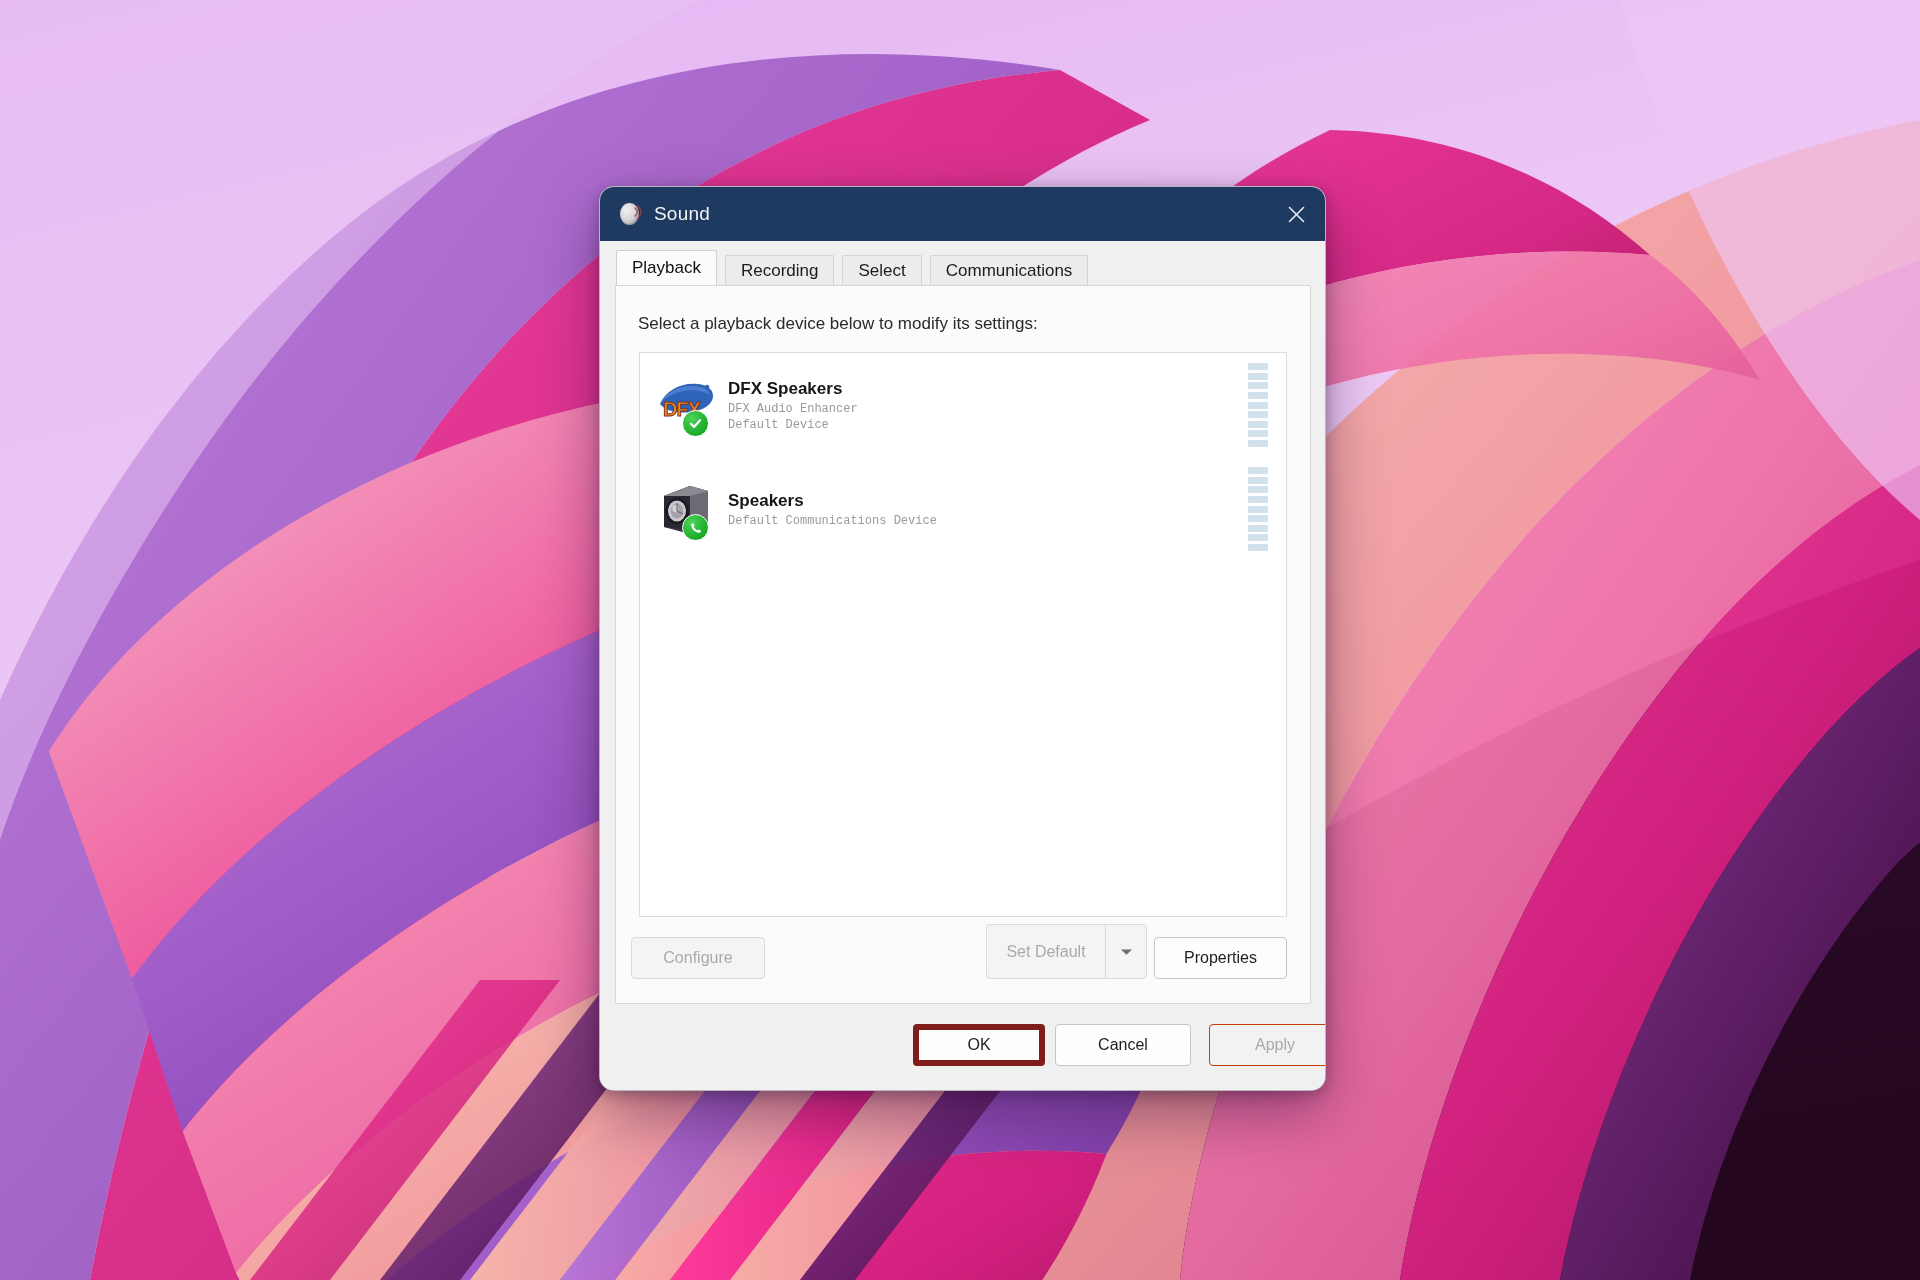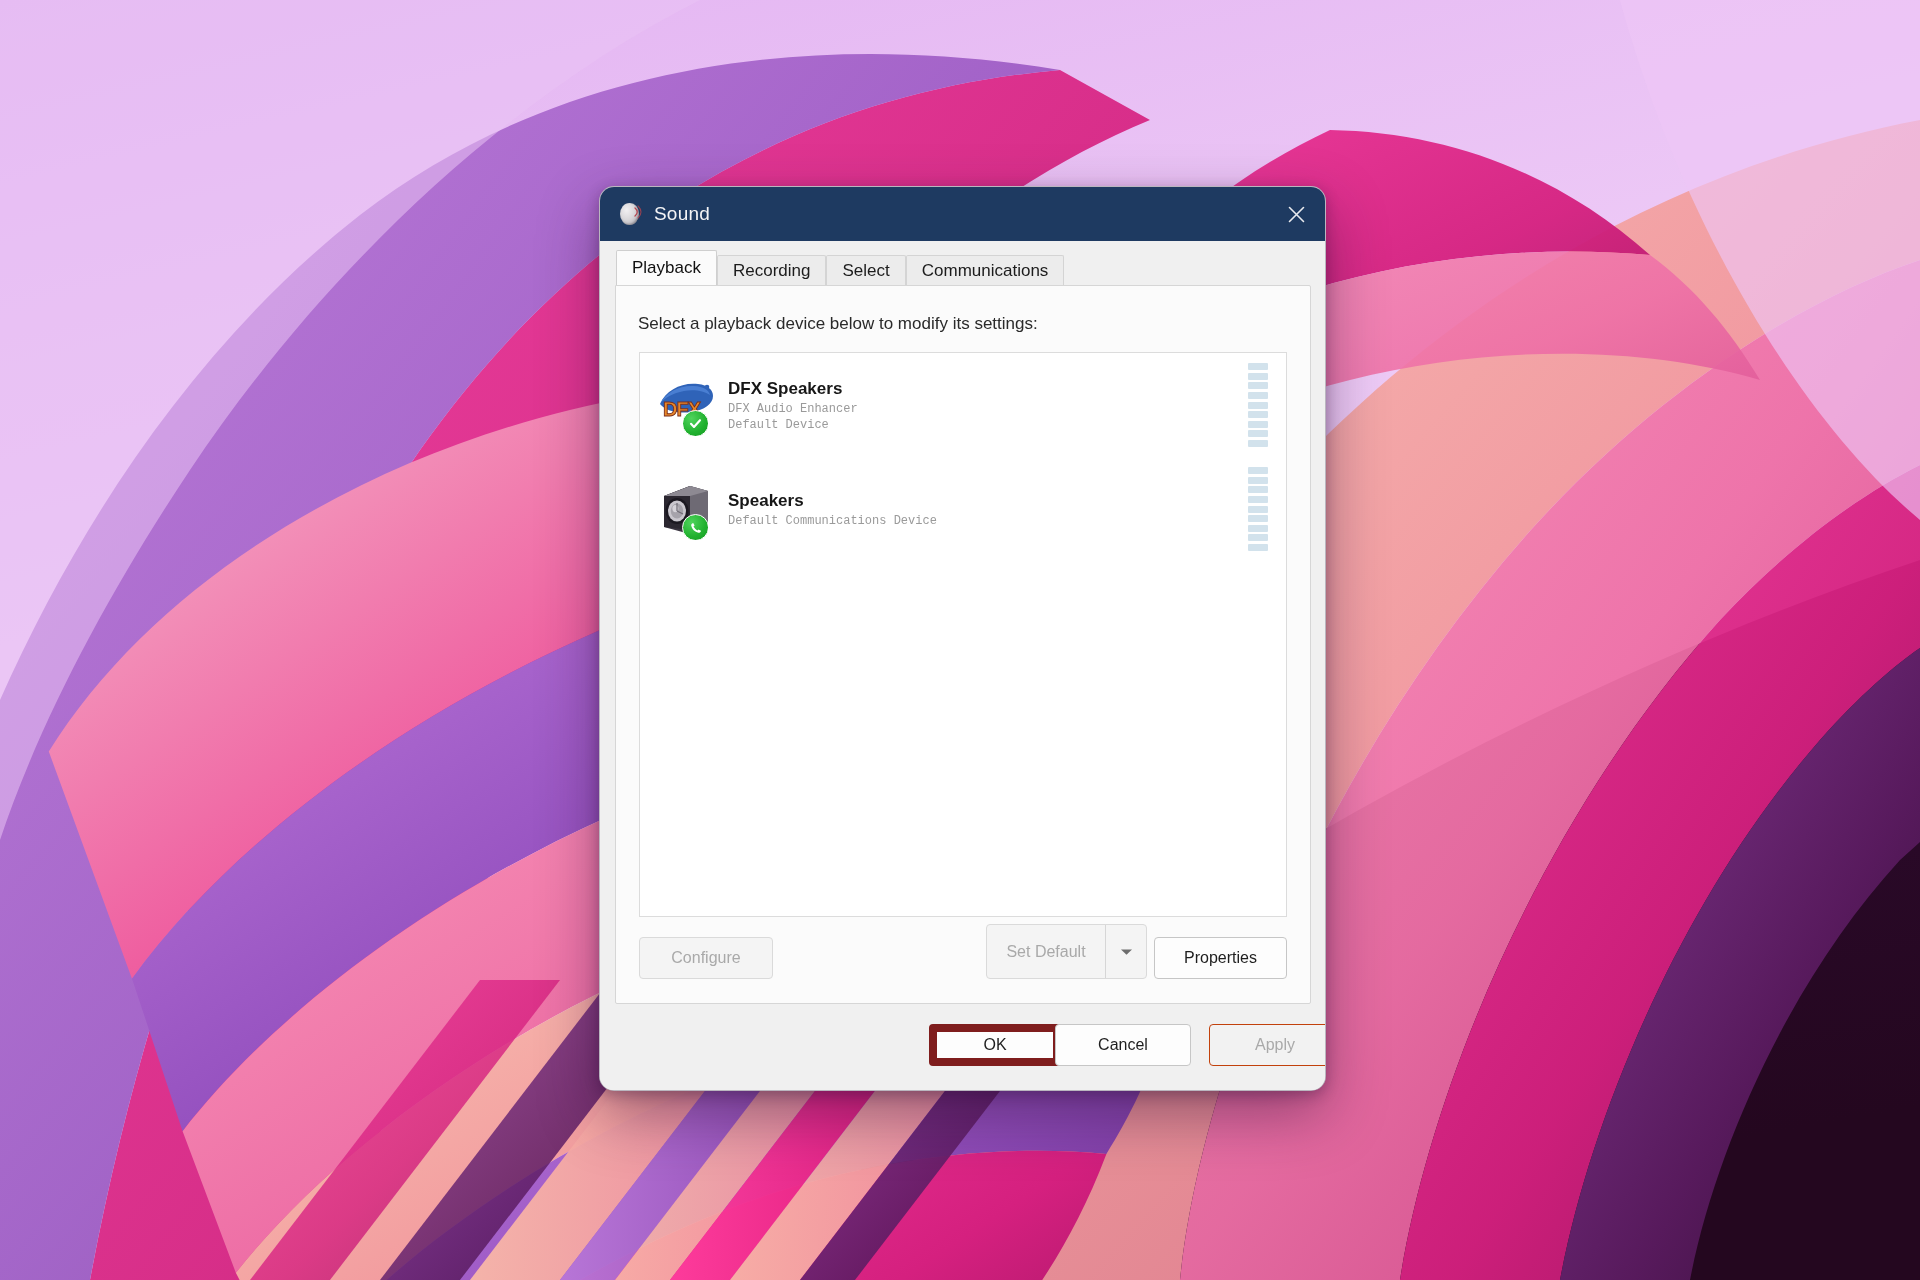--- a/index.html
+++ b/index.html
@@ -64,21 +64,21 @@
     position:absolute;left:16px;top:10px;right:14px;height:34px;
     display:flex;align-items:flex-end;
   }
   .tab{
     height:30px;padding:0 15px;
     display:flex;align-items:center;justify-content:center;
     font-size:17px;color:#1c1c1c;
     background:#ececec;
     border:1px solid #d4d4d4;border-bottom:none;
     border-radius:2px 2px 0 0;
-    margin-right:0;
+    margin-right:8px;
     cursor:default;
     box-sizing:border-box;
     white-space:nowrap;
   }
   .tab.active{
     background:#fbfbfb;
     height:35px;
     border-color:#cfcfcf;
     color:#111;
     position:relative;z-index:3;
@@ -135,21 +135,21 @@
     background:#fdfdfd;
     border:1px solid #cdcdcd;
     border-radius:4px;
     color:#1e1e1e;
     display:flex;align-items:center;justify-content:center;
     box-sizing:border-box;
     cursor:default;
     font-family:"Liberation Sans", sans-serif;
   }
   .btn.disabled{color:#a9a9a9;background:#f4f4f4;border-color:#dadada;}
-  #btn-configure{position:absolute;left:23px;bottom:24px;width:134px;height:42px;}
+  #btn-configure{position:absolute;left:15px;bottom:24px;width:134px;height:42px;}
   #setdefault-split{
     position:absolute;right:163px;bottom:24px;width:161px;height:55px;
     display:flex;background:#f4f4f4;border:1px solid #dadada;border-radius:4px;
     box-sizing:border-box;align-items:stretch;
   }
   #btn-setdefault{
     flex:1;display:flex;align-items:center;justify-content:center;
     font-size:16px;color:#a9a9a9;
   }
   #setdefault-arrow{
@@ -158,22 +158,22 @@
   }
   #btn-properties{position:absolute;right:23px;bottom:24px;width:133px;height:42px;
     background:#fdfdfd;border:1px solid #c6c6c6;}
 
   
   #footer{
     position:absolute;left:0;right:0;bottom:0;height:88px;
     background:#f0f0f0;
   }
   #btn-ok{
-    position:absolute;right:264px;bottom:26px;width:132px;height:42px;
-    background:#fdfdfd;border:8px solid #7f1d1d;border-radius:4px;
+    position:absolute;right:280px;bottom:26px;width:132px;height:42px;
+    background:#fdfdfd;border:6px solid #7f1d1d;border-radius:4px;
   }
   #btn-cancel{
     position:absolute;right:134px;bottom:26px;width:136px;height:42px;
     background:#fdfdfd;border:1px solid #c6c6c6;
   }
   #btn-apply{
     position:absolute;right:-16px;bottom:26px;width:132px;height:42px;
     background:#f2f2f2;border:1px solid #c2410c;color:#a9a9a9;
   }
 </style>

